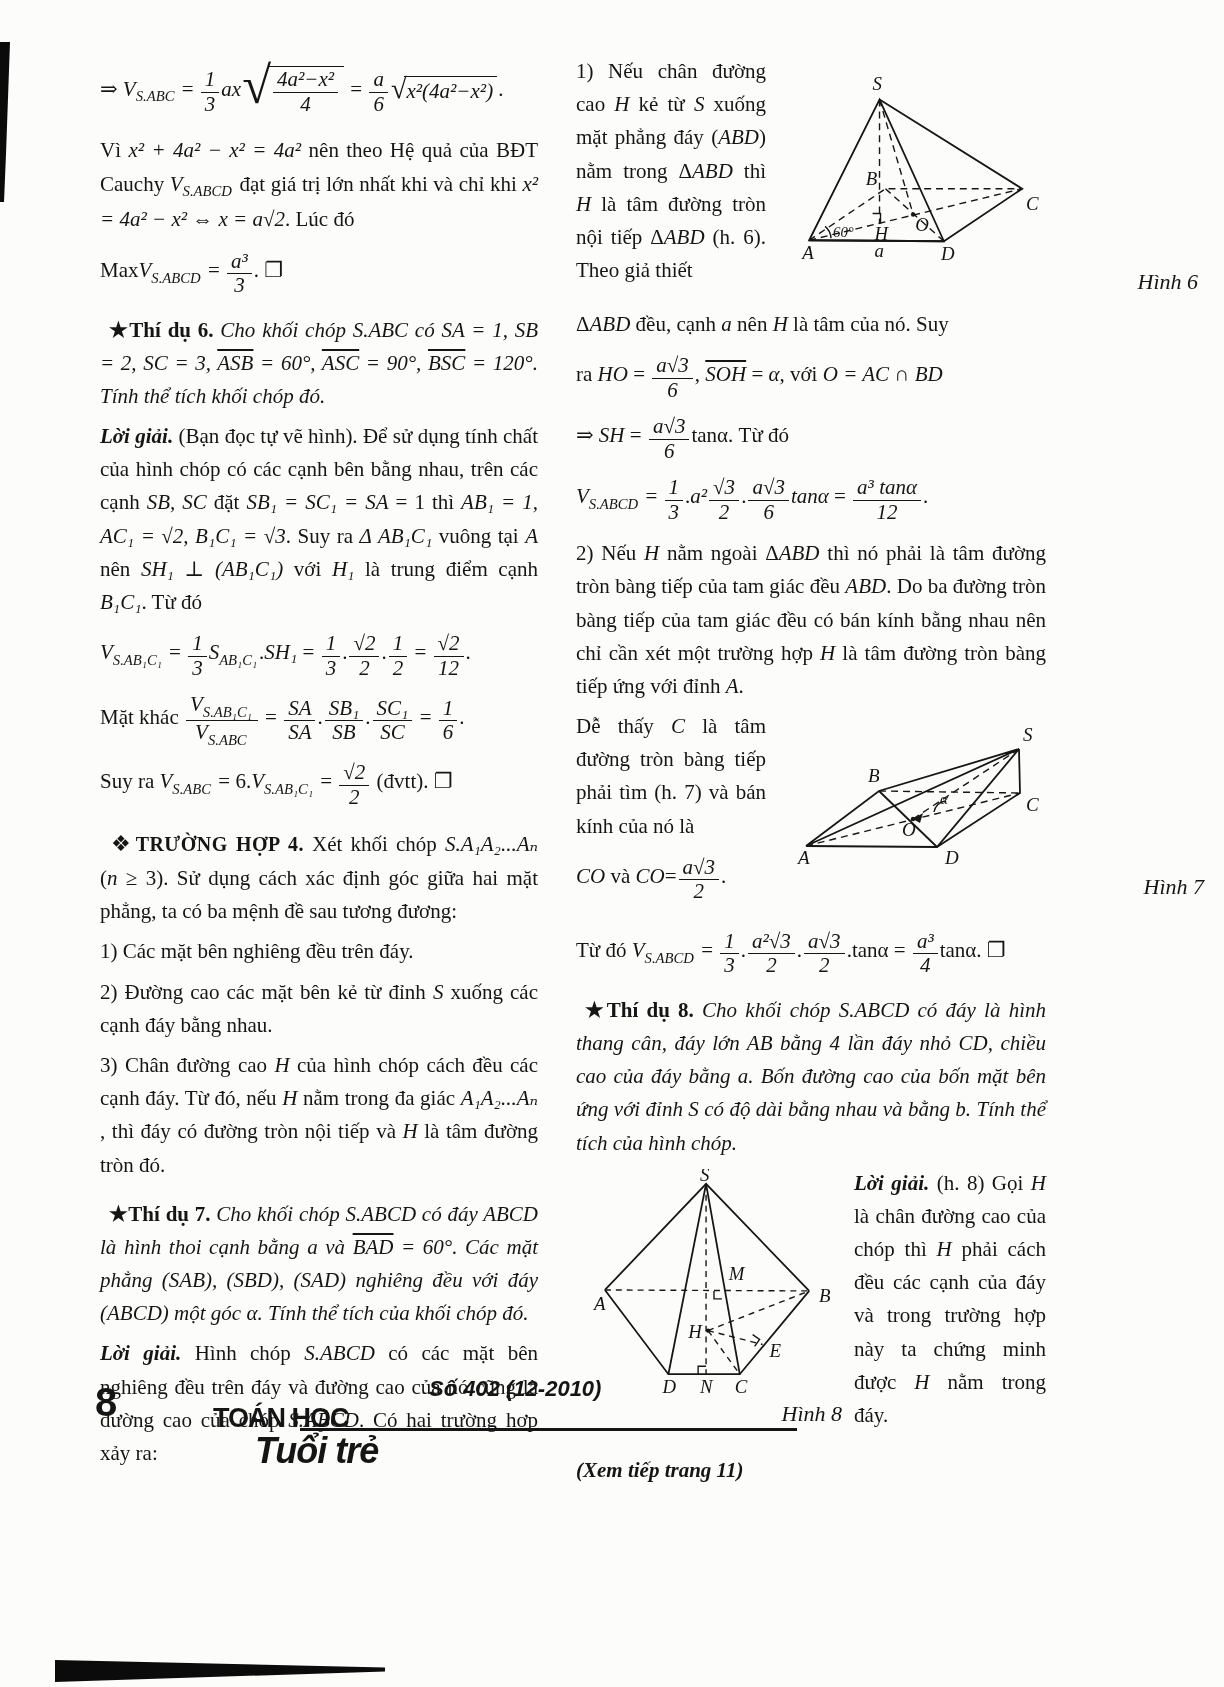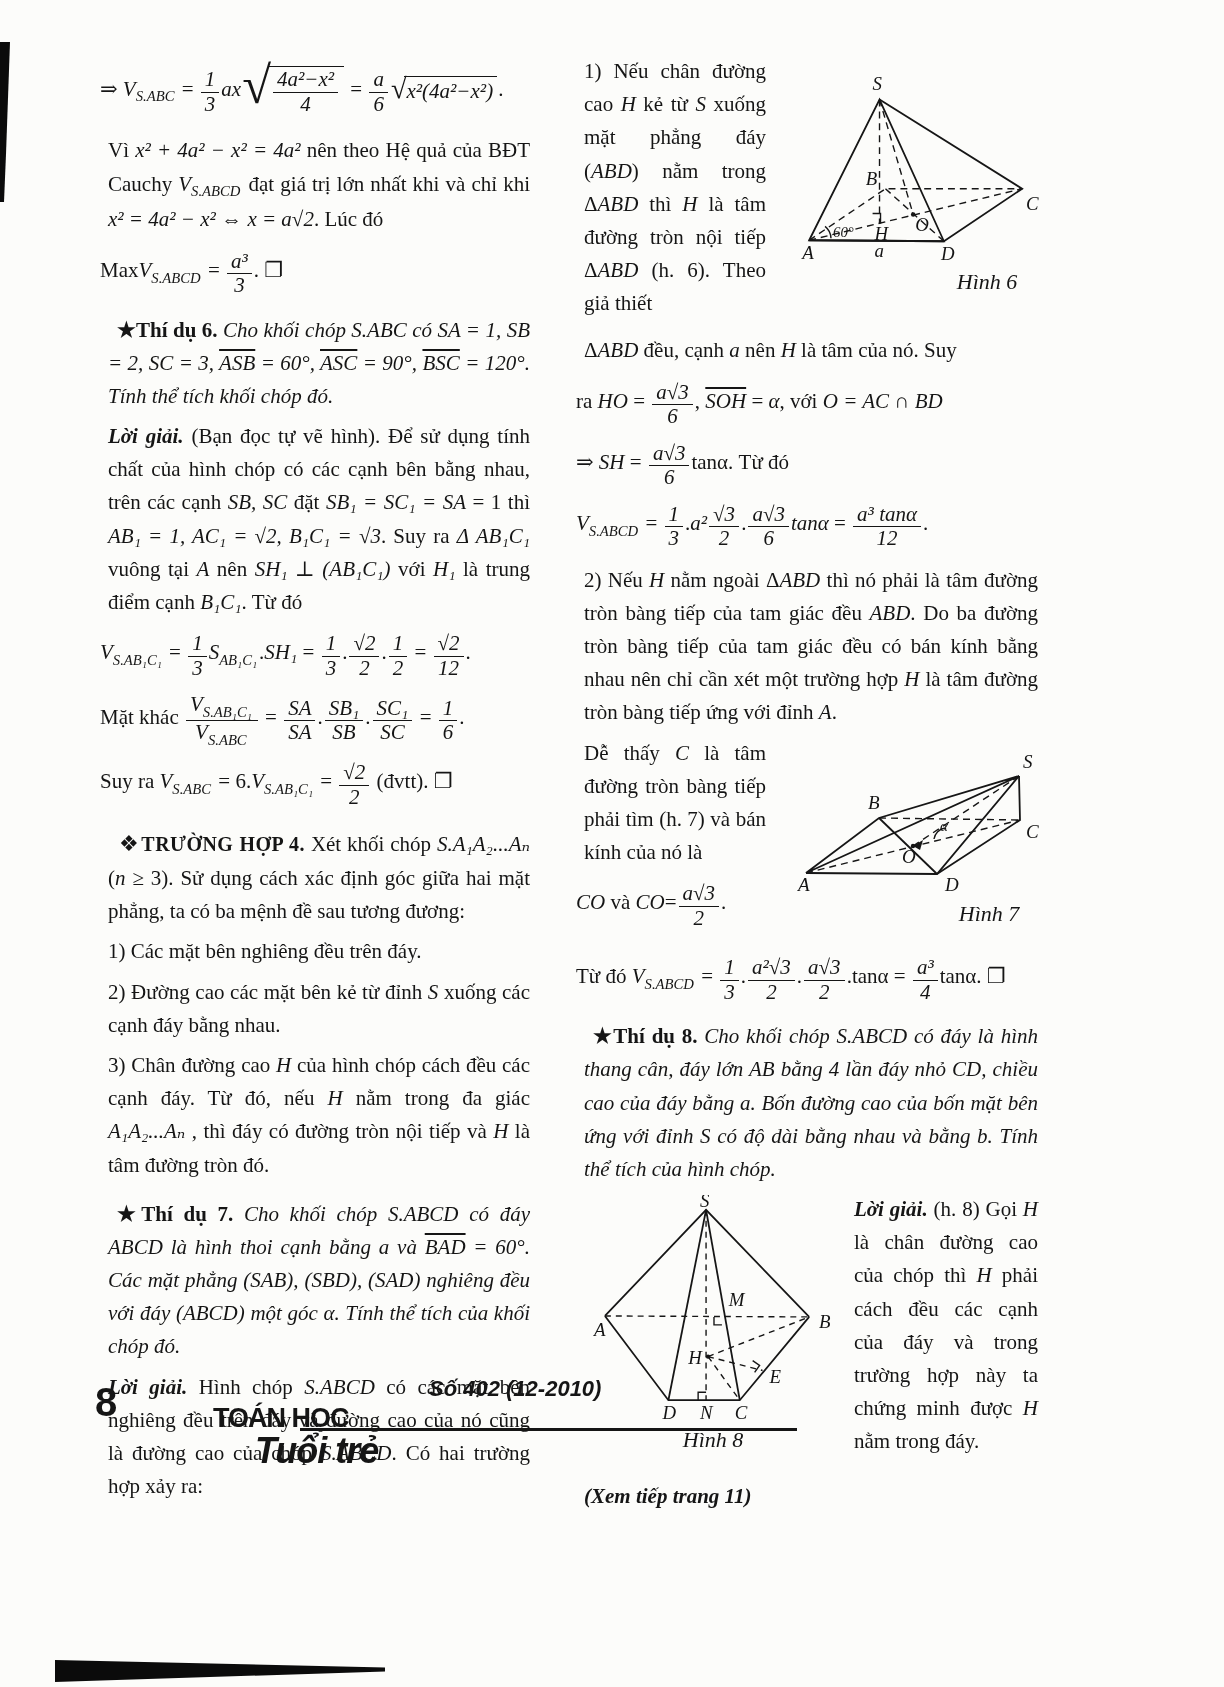--- a/index.html
+++ b/index.html
@@ -2,21 +2,21 @@
 <html><head>
 <meta charset="utf-8">
 <style>
   html,body{margin:0;padding:0;background:#e8e8e6;}
   .page{position:relative;width:1224px;height:1687px;margin:0 auto;background:#fcfcfa;
         font-family:"Liberation Serif","DejaVu Serif",serif;color:#151515;overflow:hidden;}
   .content{position:absolute;left:100px;top:48px;width:1075px;display:flex;gap:38px;}
   .col{display:block;}
   .col-left{width:438px;}
   .col-right{width:470px;}
-  p{margin:7px 8px;}
+  p{margin:7px 0;}
   .body{font-size:21px;line-height:1.58;text-align:justify;}
   .eq{font-size:21px;line-height:1.3;margin:13px 0;text-align:left;white-space:nowrap;}
   .eq-tall{margin:18px 0;}
   .ex{text-indent:9px;margin-top:16px;}
   .case{text-indent:11px;margin-top:18px;}
   .noindent{text-indent:0;}
   
   .r-i{font-style:italic;}
   .r-b{font-weight:bold;}
   .r-bi{font-weight:bold;font-style:italic;}
@@ -31,21 +31,21 @@
   
   .sqrt{display:inline-flex;align-items:center;vertical-align:middle;white-space:nowrap;margin:0 1px;}
   .rad{line-height:0.9;font-size:1.35em;margin-right:-2px;align-self:flex-start;}
   .sqrt-f .rad{font-size:2.5em;line-height:0.92;margin-top:-5px;}
   .sqb{border-top:1.7px solid #151515;padding:1px 4px 0 2px;font-style:italic;}
   
   .fig{margin:0;}
   .fig6{float:right;width:422px;margin:2px -152px 6px 10px;}
   .fig7{float:right;width:430px;margin:4px -158px 4px 8px;}
   .fig8{float:left;width:258px;margin:2px 12px 4px 8px;}
-  .figcap{text-align:center;font-style:italic;font-size:22px;margin-top:2px;}
+  .figcap{text-align:right;font-style:italic;font-size:22px;margin-top:2px;}
   .fig svg{display:block;}
   .fig text{font-family:"Liberation Serif","DejaVu Serif",serif;font-style:italic;font-size:19px;fill:#141414;}
   .fig .small{font-size:15px;}
   .clearfix::after{content:"";display:block;clear:both;}
   
   .footer{position:absolute;left:95px;top:1362px;width:640px;}
   .pagenum{position:absolute;left:0;top:18px;font-size:40px;font-weight:bold;
            font-family:"Liberation Sans","DejaVu Sans",sans-serif;}
   .logo{position:absolute;left:118px;top:0;font-family:"Liberation Sans","DejaVu Sans",sans-serif;margin-top:41px;}
   .logo-top{font-size:27px;font-weight:900;letter-spacing:-1px;}

